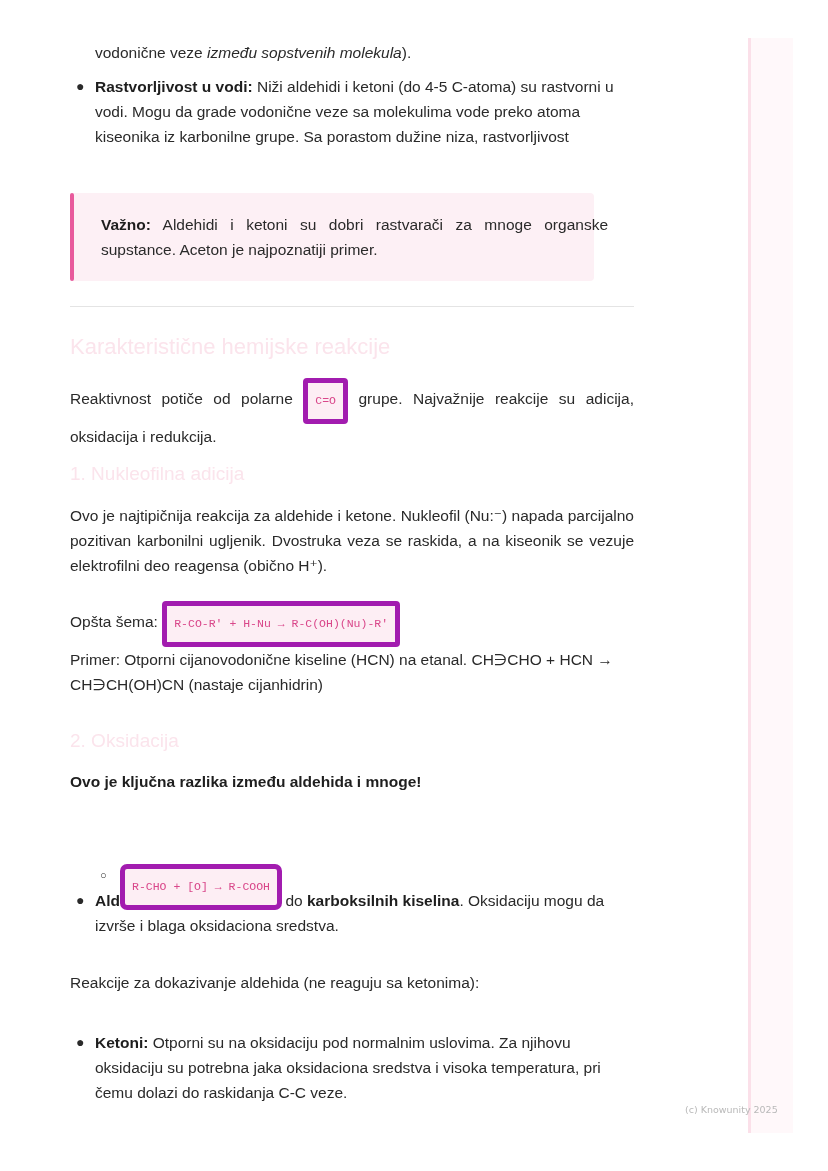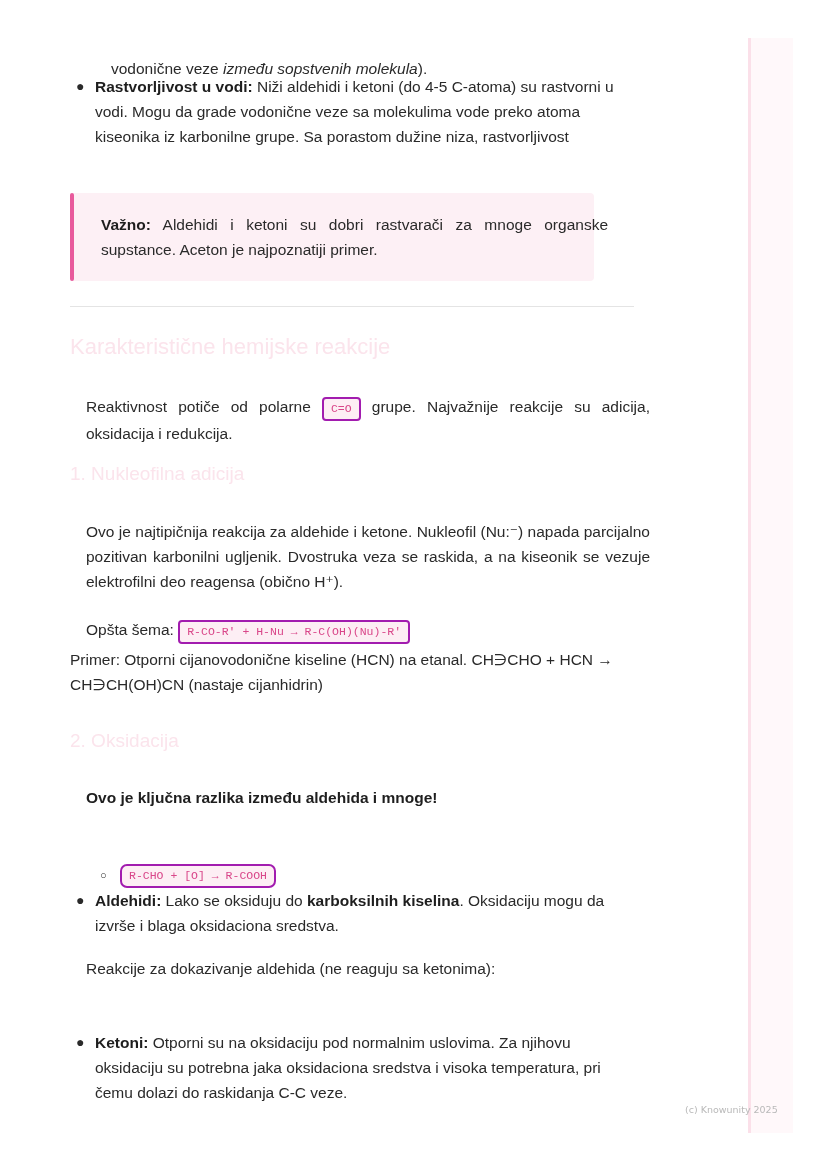--- a/index.html
+++ b/index.html
@@ -9,39 +9,39 @@
   }
   .page { position: absolute; left: 70px; top: 0; width: 564px; font-size: 15.5px; line-height: 25px; }
   .right-strip {
     position: absolute; left: 748px; top: 38px; width: 42px; height: 1095px;
     background: #fff8fa; border-left: 3px solid #fbe0e9;
   }
   .footer {
     position: absolute; left: 685px; top: 1104px; font-size: 9.5px; color: #b9b9b9;
     font-family: "DejaVu Sans", sans-serif;
   }
-  p { margin: 16px; }
+  p { margin: 0; }
   .abs { position: absolute; left: 0; width: 564px; }
   .li { position: relative; padding-left: 25px; }
   .bullet { position: absolute; left: 6px; top: 0; font-size: 14px; }
   .sub-bullet { position: absolute; left: 32px; top: 0; font-size: 11px; }
   b { font-weight: bold; color: #1e1e1e; }
   .callout {
     position: absolute; left: 0; top: 193px; width: 524px; height: 88px;
     background: #fdf0f5; border-radius: 4px;
   }
   .callout .bar { position: absolute; left: 0; top: 0; width: 4px; height: 88px; background: #e85a9c; border-radius: 3px; }
   .callout .text { position: absolute; left: 31px; top: 19px; width: 507px; text-align: justify; }
   .divider { position: absolute; left: 0; top: 306px; width: 564px; height: 1px; background: #e4e4e4; }
   .h2 { font-size: 22px; color: #fbe4ec; font-weight: normal; }
   .h3 { font-size: 19px; color: #fbe4ec; font-weight: normal; }
   .code {
     display: inline-block; font-family: "Liberation Mono", "DejaVu Sans Mono", monospace;
-    font-size: 11.5px; color: #d9478a; background: #fdeef4; border: 2px solid #a21caf;
-    border-radius: 4px; padding: 0 7px; line-height: 20px;
+    font-size: 11.5px; color: #d9478a; background: #fdeef4; border: 5px solid #a21caf;
+    border-radius: 4px; padding: 8px 7px; line-height: 20px;
   }
   .justify { text-align: justify; }
 </style>
 </head>
 <body>
 
 <div class="right-strip"></div>
 
 <div class="page">
 
@@ -100,17 +100,17 @@
     <span class="code" style="position:absolute;left:50px;top:1px;border-radius:7px;">R-CHO + [O] → R-COOH</span>
   </div>
 
   <div class="abs li" style="top:905px;">
     <span class="bullet">●</span>
     <div><b>Ketoni:</b><span> Otporni su na oksidaciju pod normalnim uslovima. Za njihovu</span></div>
     <div>oksidaciju su potrebna jaka oksidaciona sredstva i visoka temperatura, pri</div>
     <div>čemu dolazi do raskidanja C-C veze.</div>
   </div>
 
-  <p class="abs" style="top:940px;">Reakcije za dokazivanje aldehida (ne reaguju sa ketonima):</p>
+  <p class="abs" style="top:970px;">Reakcije za dokazivanje aldehida (ne reaguju sa ketonima):</p>
 
 </div>
 
 <div class="footer">(c) Knowunity 2025</div>
 
 </body></html>

